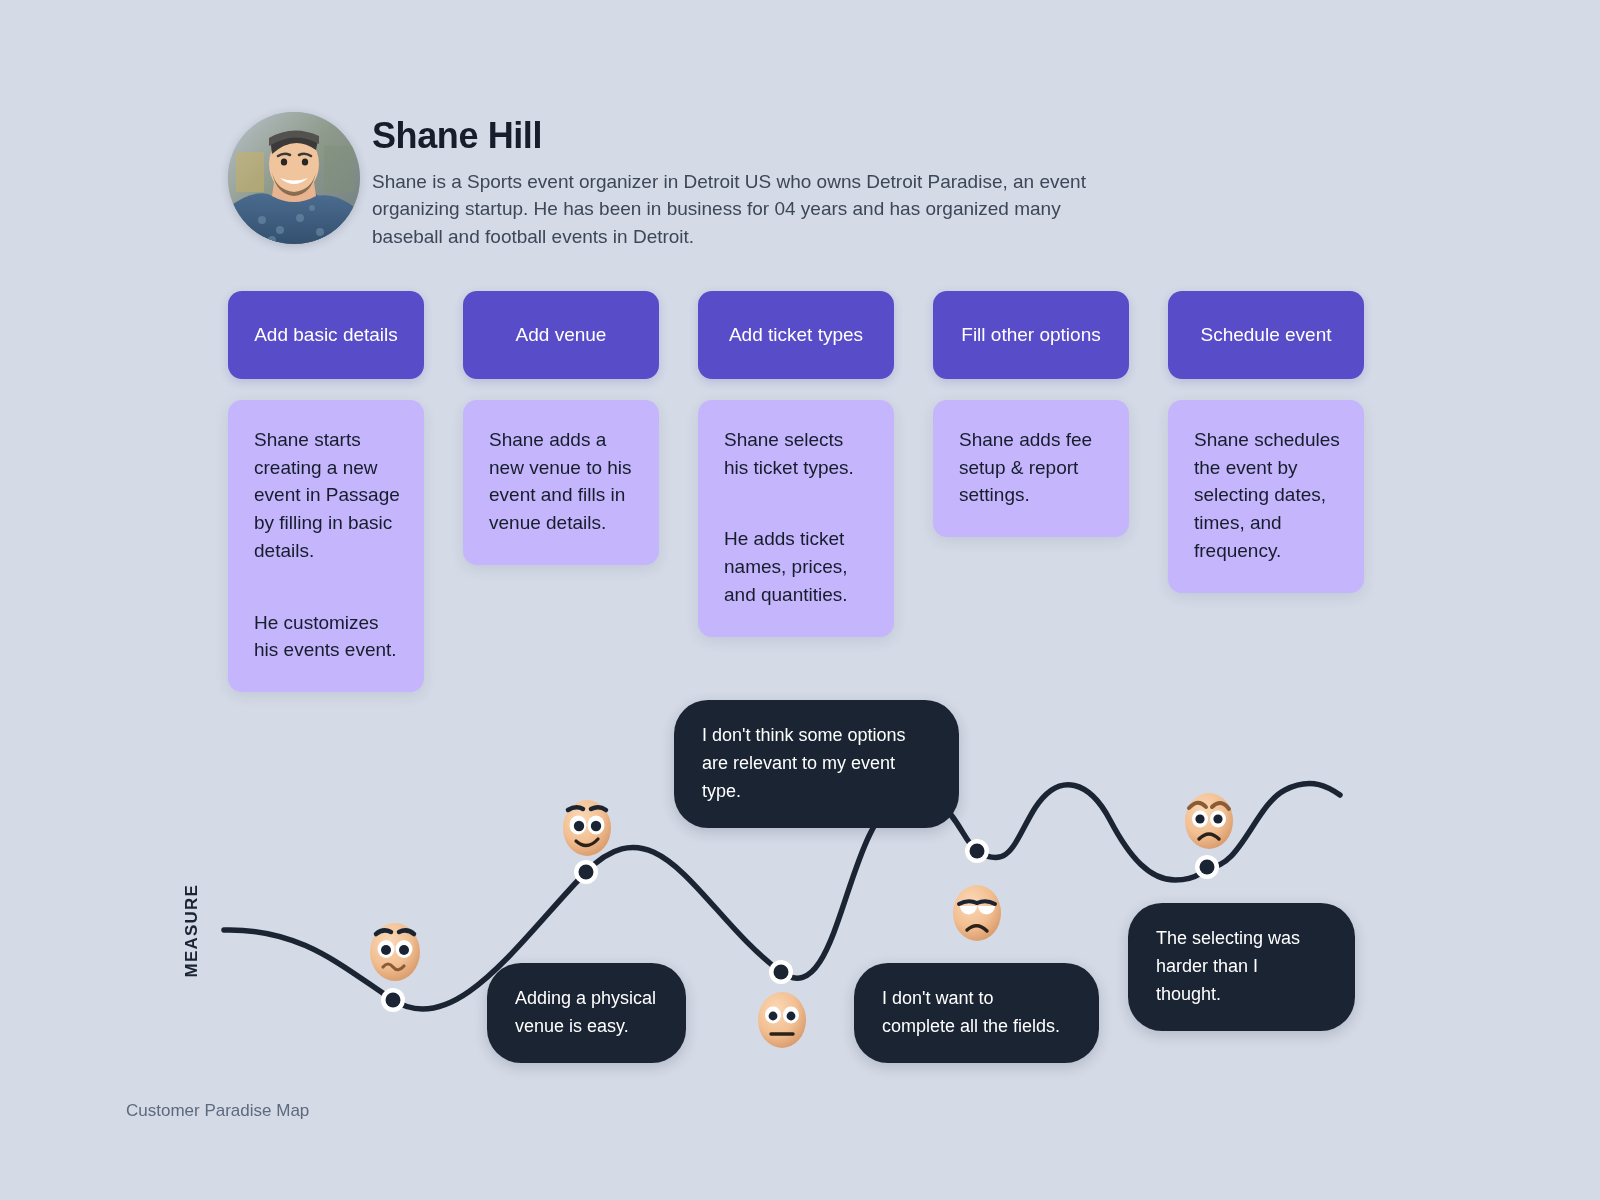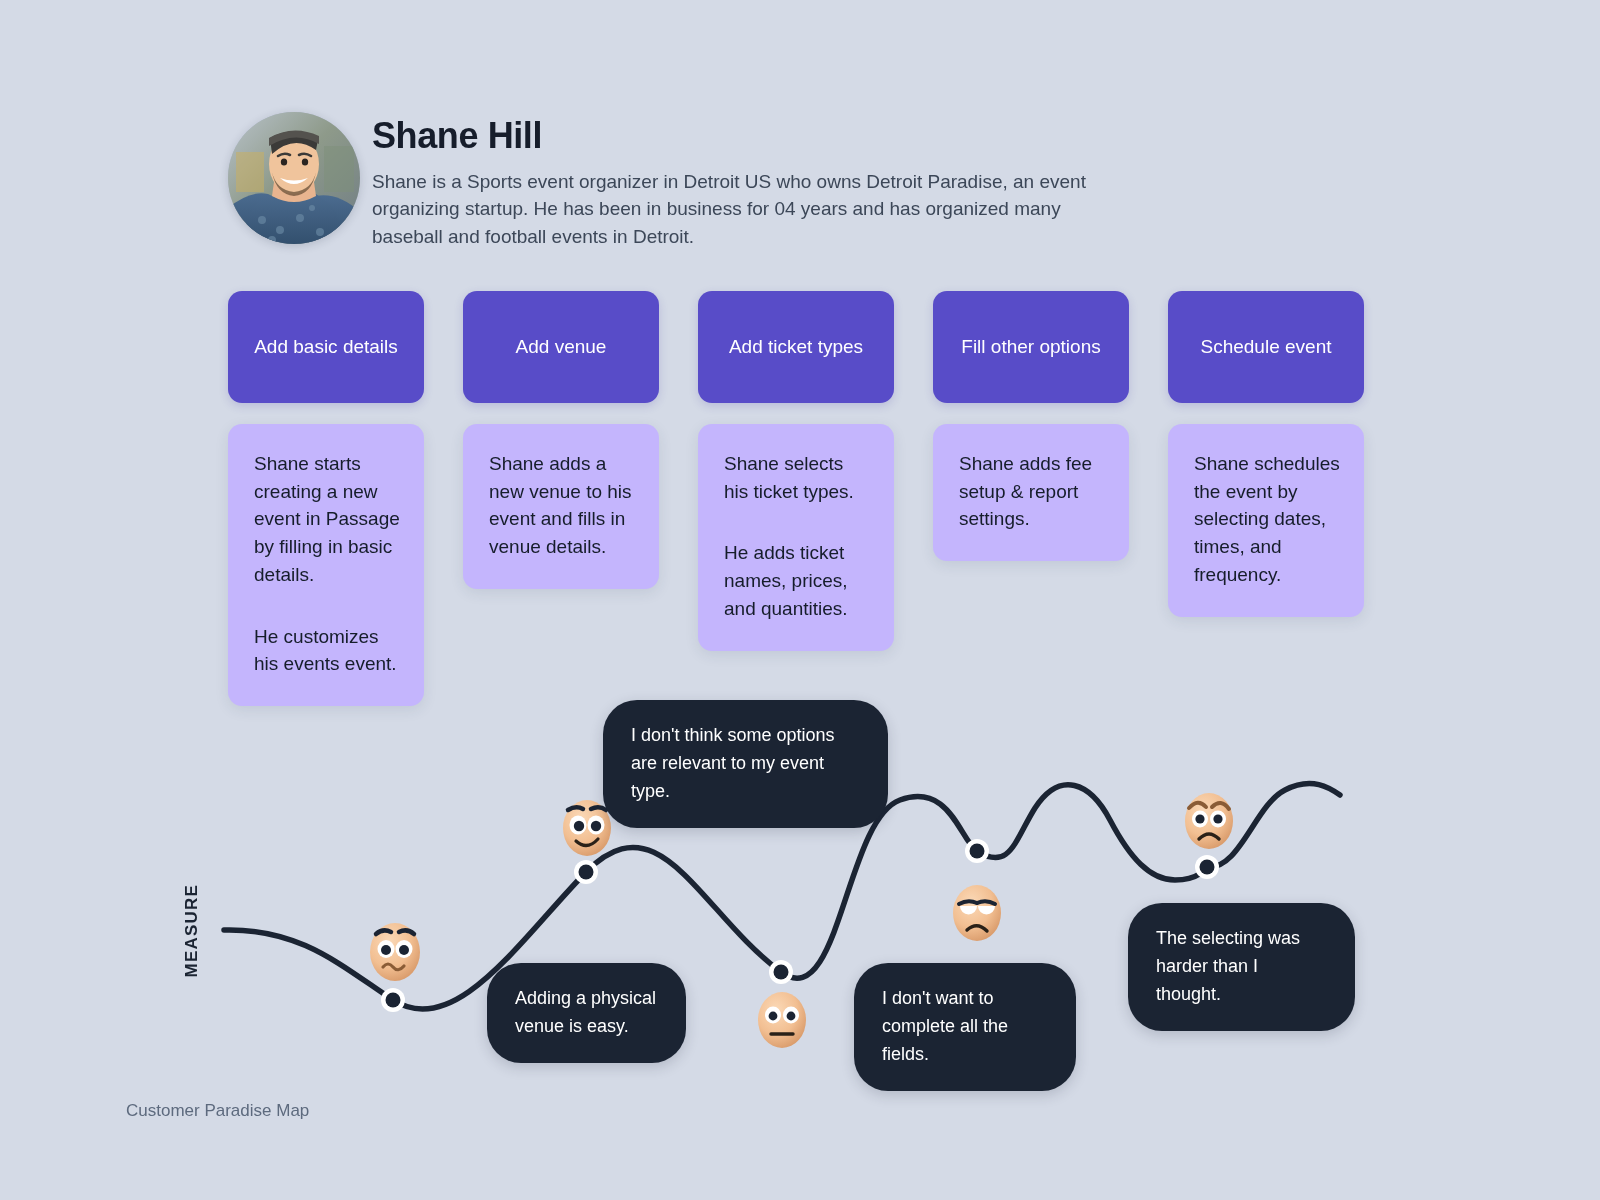--- a/index.html
+++ b/index.html
@@ -30,32 +30,32 @@
     max-width: 730px; font-weight: 400;
   }
 
   
   .stages { position: absolute; left: 228px; top: 291px; width: 1114px; }
   .stage-row { display: flex; gap: 39px; align-items: flex-start; }
   .stage-col { width: 196px; flex: 0 0 196px; }
   .stage-chip {
     background: #584cc8; color: #fff;
     border-radius: 14px;
-    height: 112px; display: flex; align-items: center; justify-content: center;
+    height: 88px; display: flex; align-items: center; justify-content: center;
     font-size: 19px; text-align: center; padding: 0 12px;
     box-shadow: 0 3px 10px rgba(60,50,160,.18);
   }
   .stage-card {
     margin-top: 21px;
     background: #c4b5fd; border-radius: 14px;
     padding: 26px 24px 28px 26px;
     color: #161d2b; font-size: 19px; line-height: 1.46;
     box-shadow: 0 4px 14px rgba(40,55,85,.10);
   }
-  .stage-card p + p { margin-top: 34px; }
+  .stage-card p + p { margin-top: 44px; }
 
   
   .chart { position: absolute; left: 0; top: 0; width: 1600px; height: 1200px; pointer-events: none; }
   .measure-label {
     position: absolute; left: 182px; top: 884px;
     font-size: 17px; font-weight: 700; letter-spacing: 1.2px;
     color: #1b2433;
     writing-mode: vertical-rl; transform: rotate(180deg);
   }
 
@@ -272,22 +272,22 @@
       <path d="M32 19 q9 -9 17 2" stroke="#8a5c36" stroke-width="4" fill="none" stroke-linecap="round"></path>
       <ellipse cx="20" cy="31" rx="8" ry="8.5" fill="#fff"></ellipse>
       <ellipse cx="38" cy="31" rx="8" ry="8.5" fill="#fff"></ellipse>
       <circle cx="20" cy="31" r="4.6" fill="#1b2433"></circle>
       <circle cx="38" cy="31" r="4.6" fill="#1b2433"></circle>
       <path d="M19 51 q10 -10 20 0" stroke="#2a2118" stroke-width="3.4" fill="none" stroke-linecap="round"></path>
     </svg>
   </div>
 
 
-  <div class="bubble" style="left:603px;top:700px;width:285px">I don't think some options are relevant to my event type.</div>
+  <div class="bubble" style="left:674px;top:700px;width:285px">I don't think some options are relevant to my event type.</div>
 
   <div class="bubble" style="left:487px;top:963px;width:199px">Adding a physical venue is easy.</div>
 
-  <div class="bubble" style="left:854px;top:963px;width:222px">I don't want to complete all the fields.</div>
+  <div class="bubble" style="left:854px;top:963px;width:245px">I don't want to complete all the fields.</div>
 
   <div class="bubble" style="left:1128px;top:903px;width:227px">The selecting was harder than I thought.</div>
 
   <div class="footer">Customer Paradise Map</div>
 </div>
 
 </body></html>

